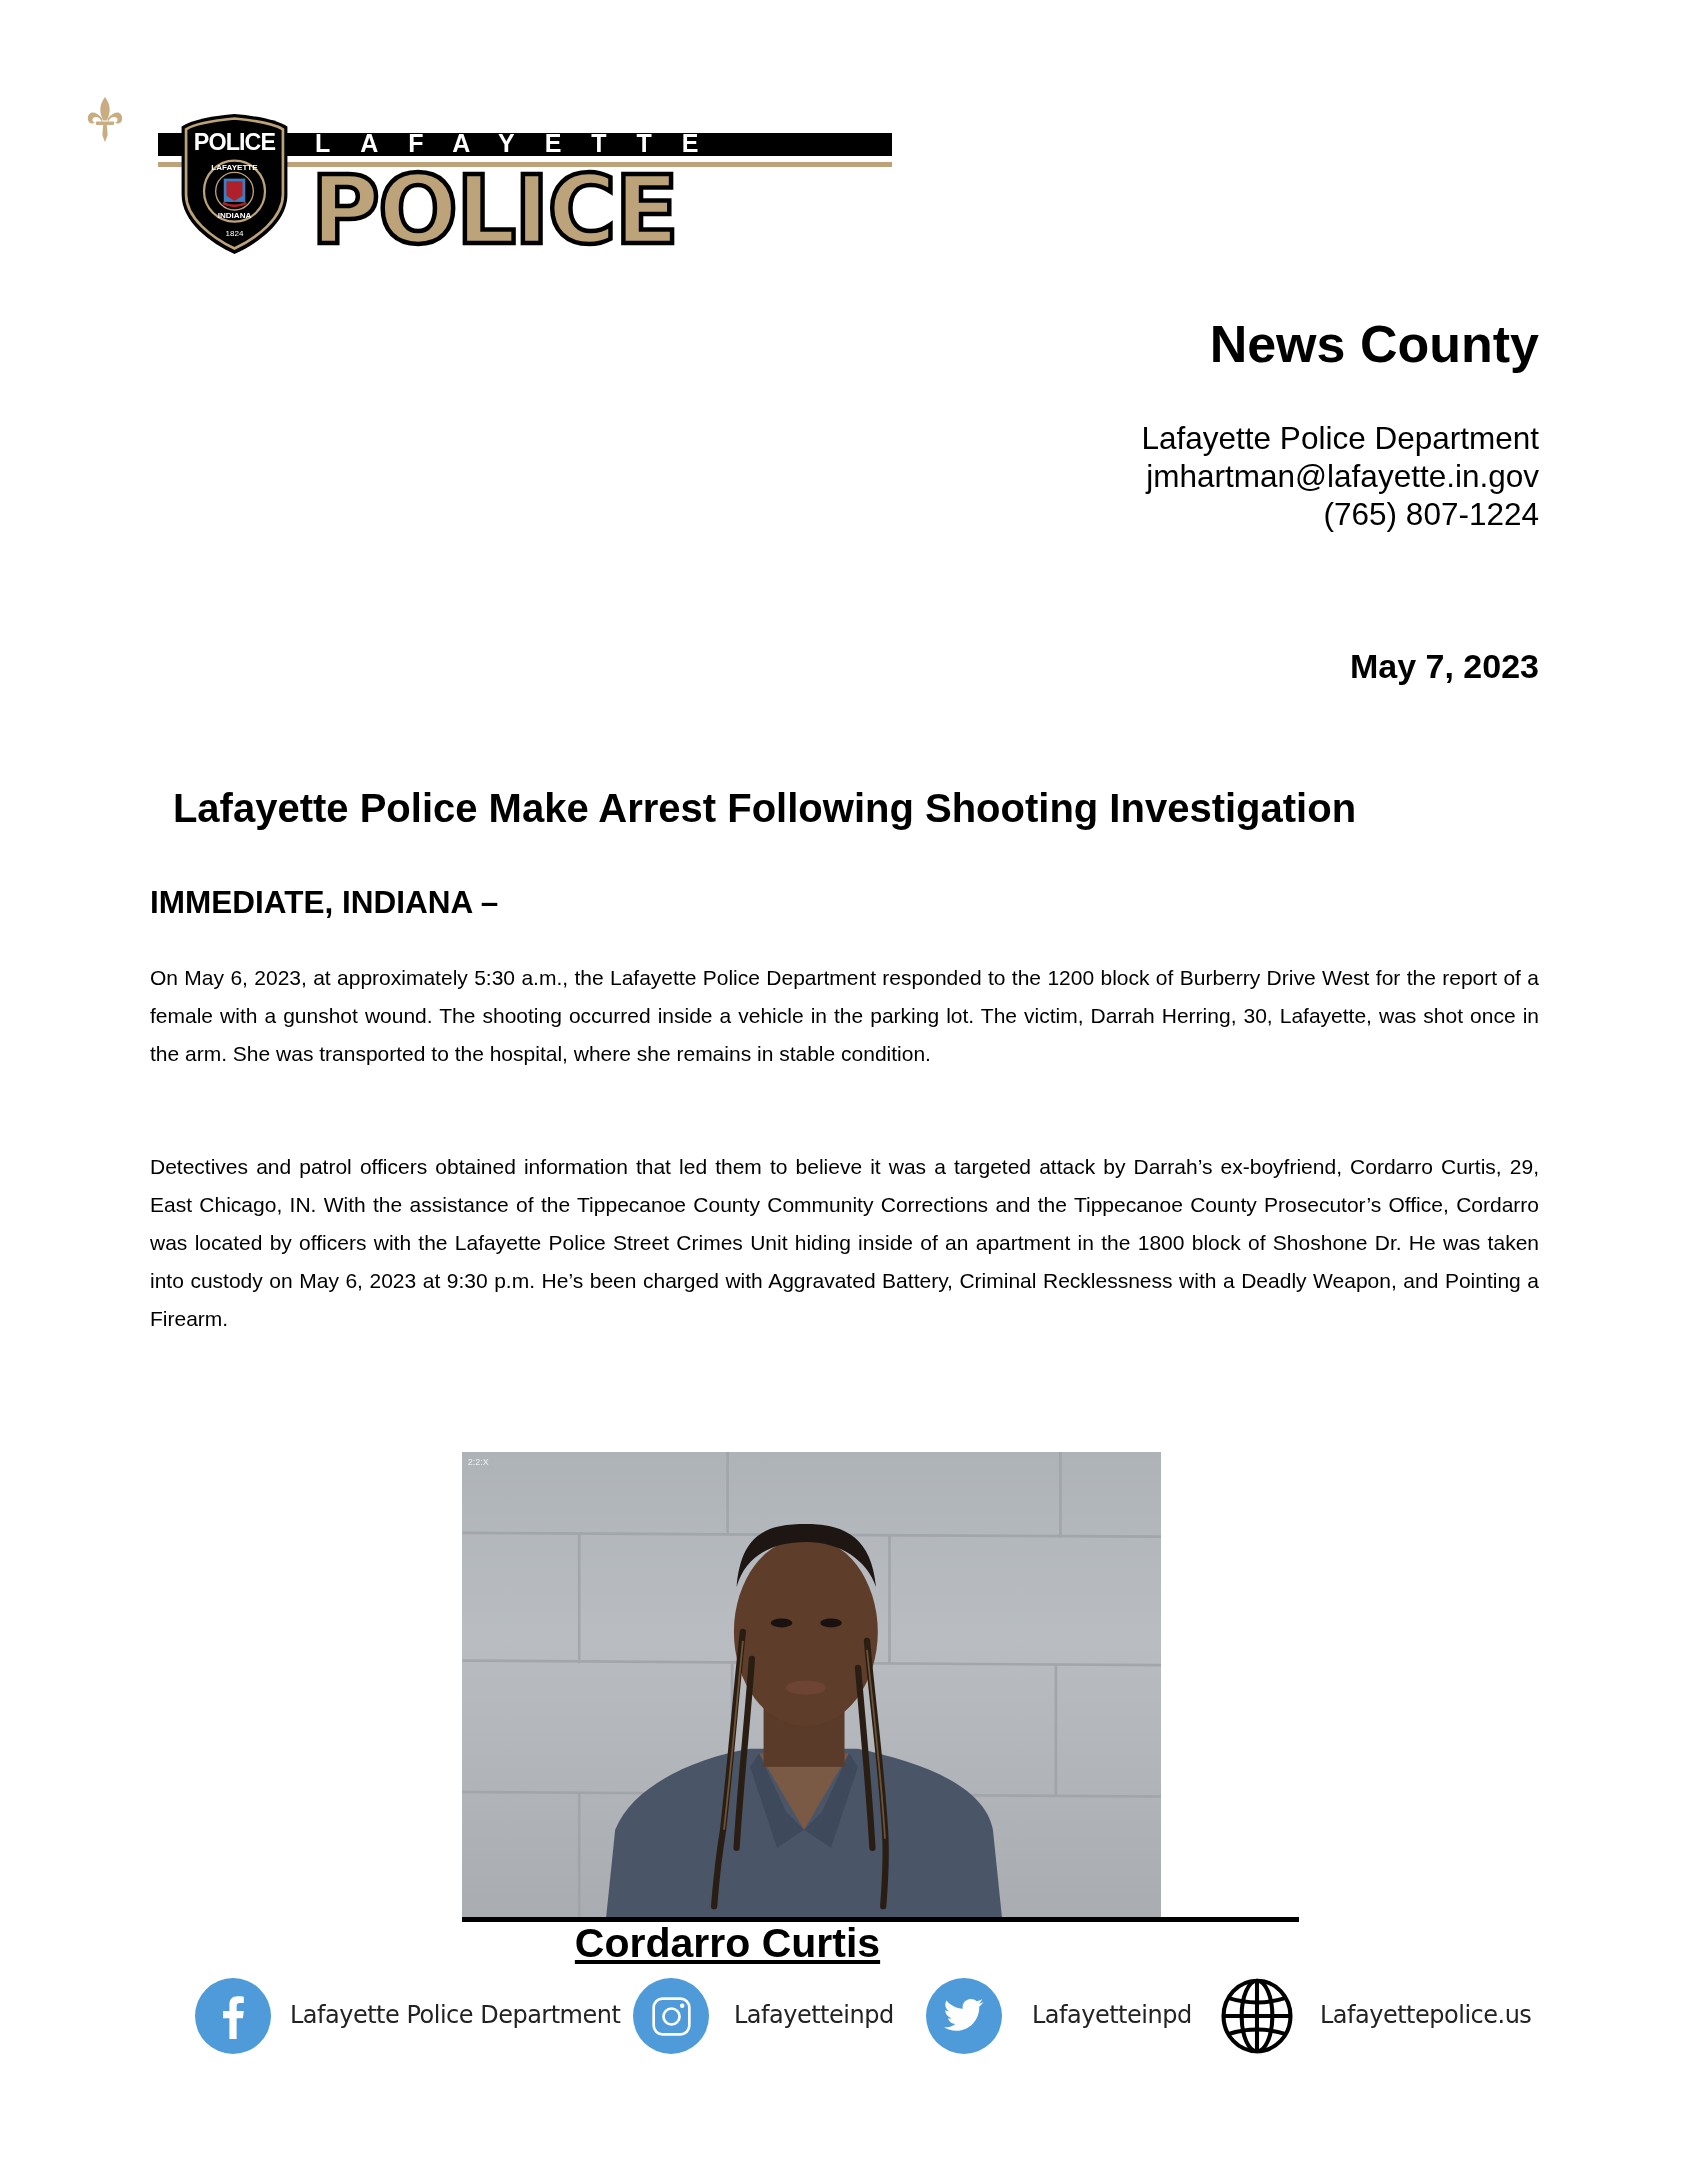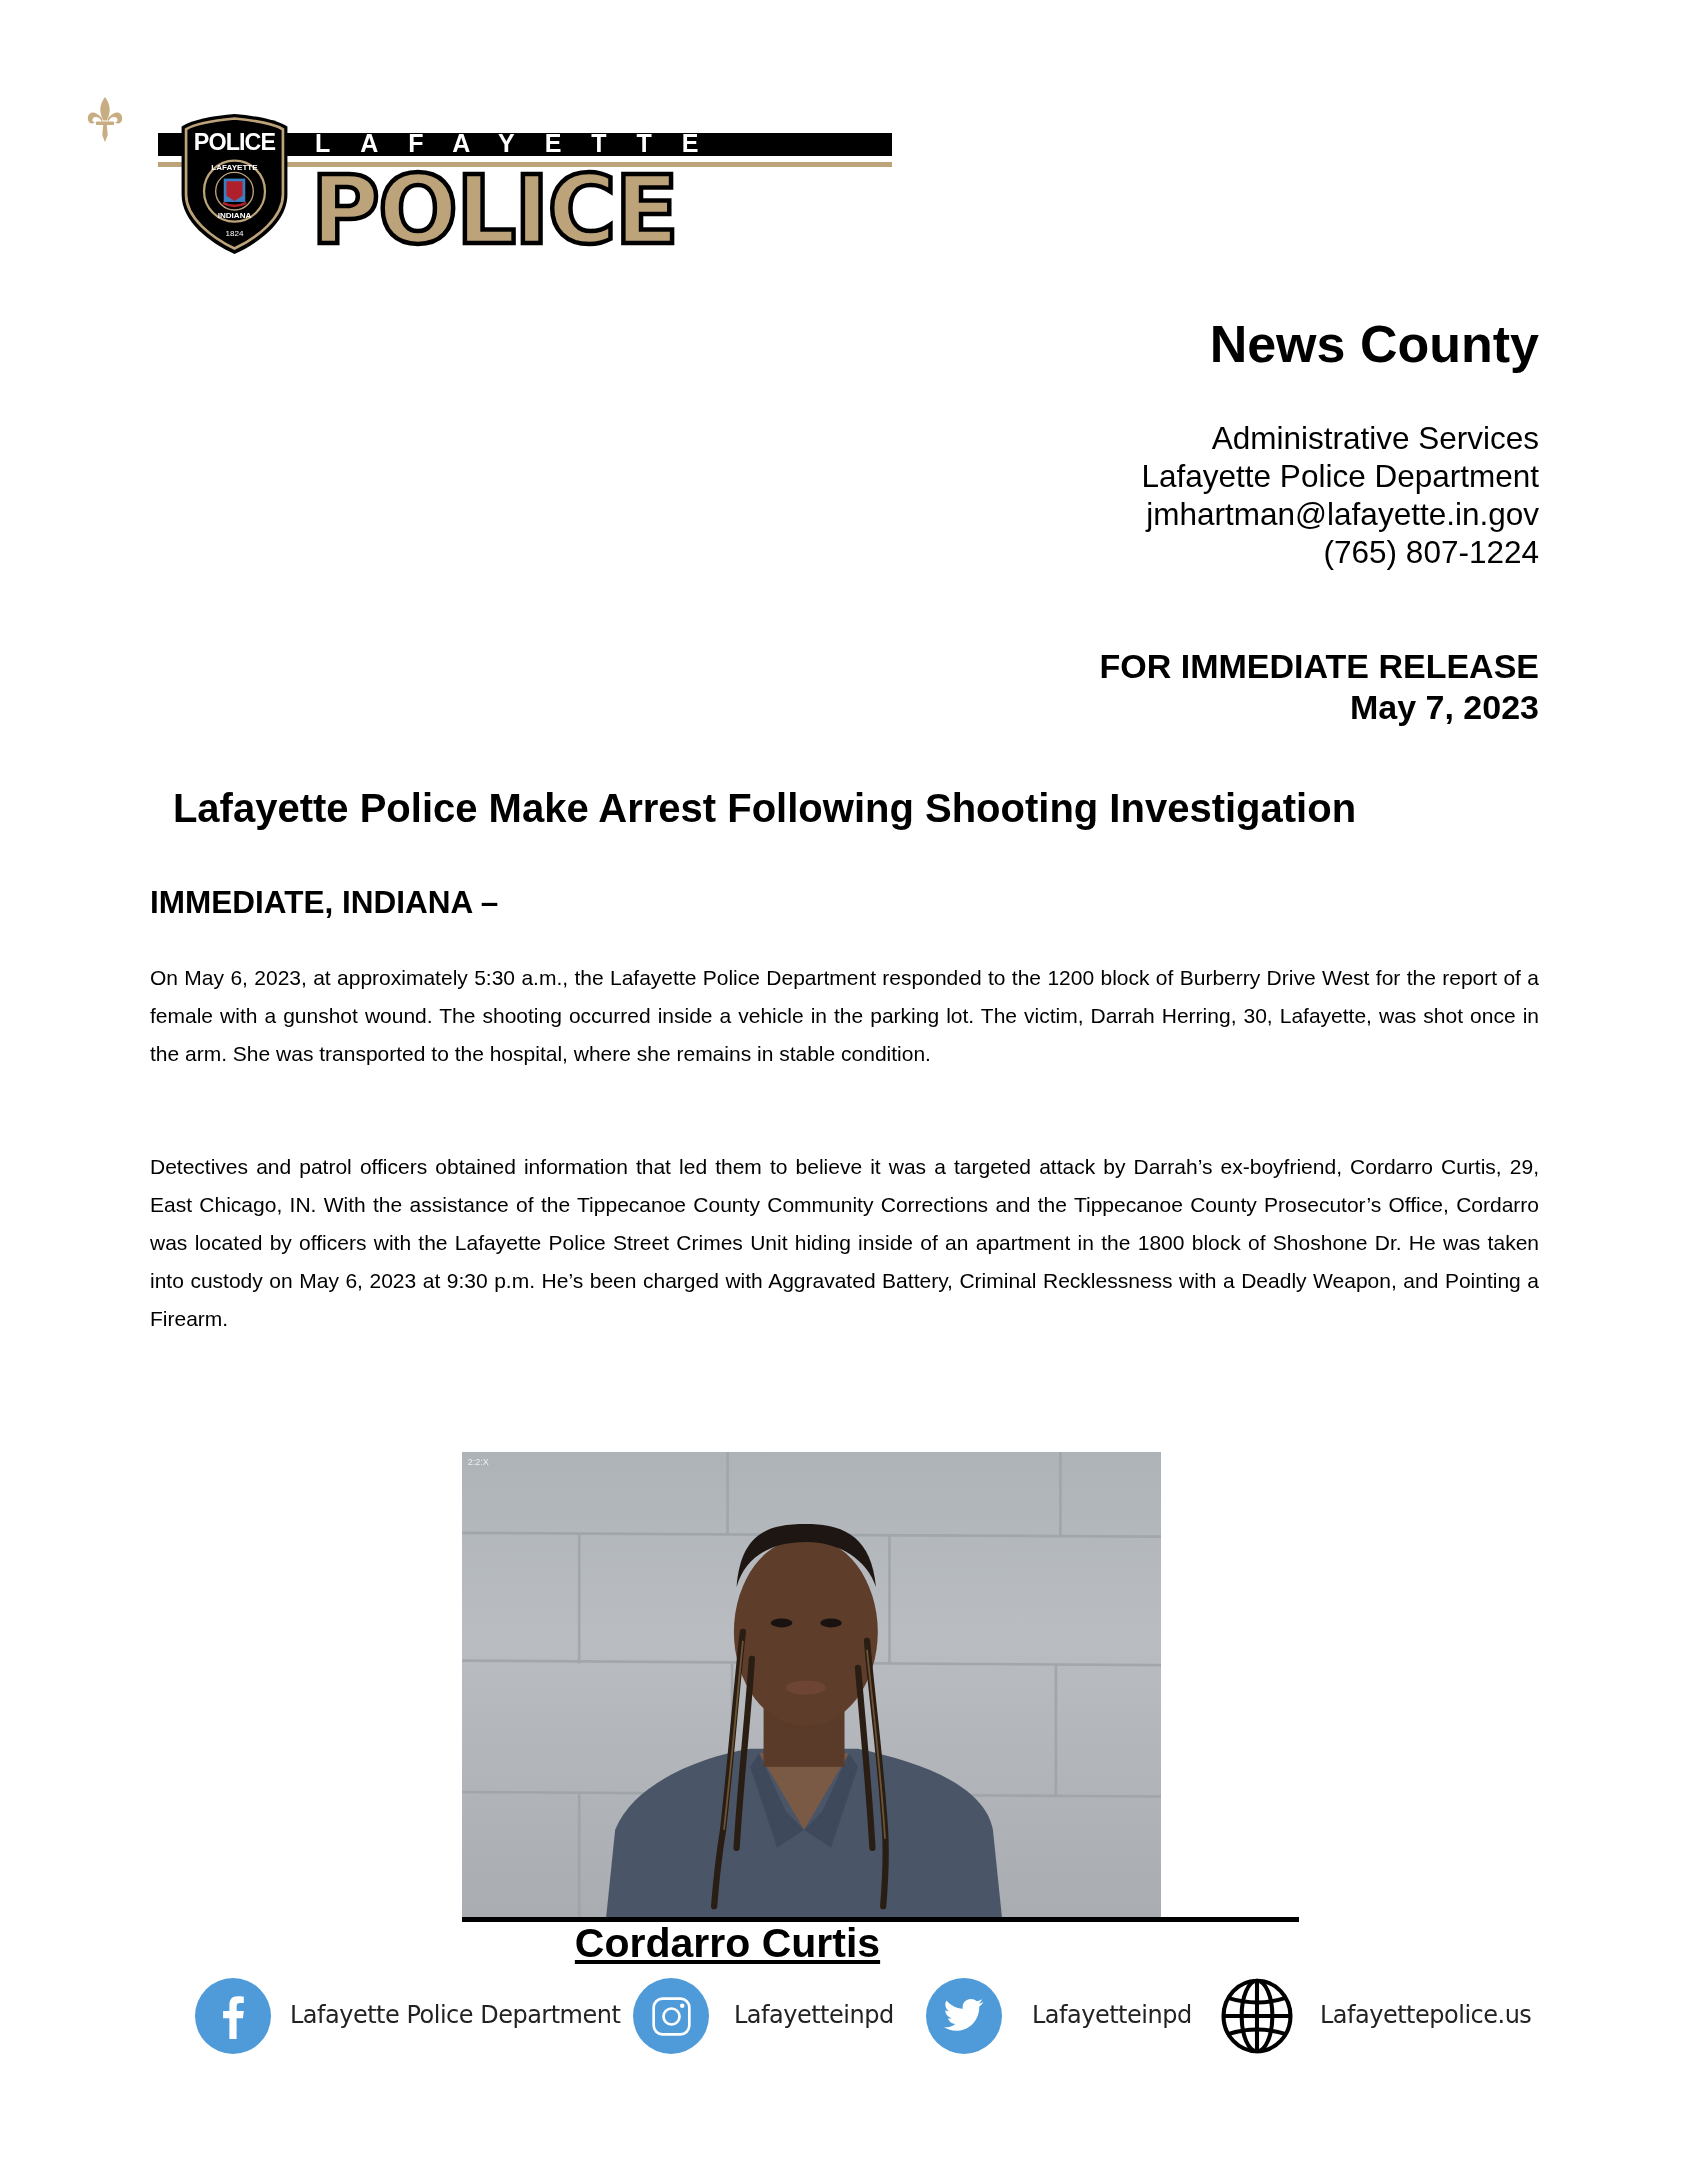--- a/index.html
+++ b/index.html
@@ -73,28 +73,26 @@
     <path d="M50 101 Q63 108 76 101" stroke="#b0202a" stroke-width="3" fill="none"></path>
     <text x="63" y="64" text-anchor="middle" font-family="Liberation Sans, sans-serif" font-weight="bold" font-size="9" fill="#fff">LAFAYETTE</text>
     <text x="63" y="118" text-anchor="middle" font-family="Liberation Sans, sans-serif" font-weight="bold" font-size="9" fill="#fff">INDIANA</text>
     <text x="63" y="138" text-anchor="middle" font-family="Liberation Sans, sans-serif" font-size="9" fill="#fff">1824</text>
   </svg>
 </div>
 
 <div class="abs right" id="news-release">News County</div>
 
 <div class="abs right" id="contact">
-  <div>Administrative Services</div>
   <div>Lafayette Police Department</div>
   <div>jmhartman@lafayette.in.gov</div>
   <div>(765) 807-1224</div>
 </div>
 
 <div class="abs right" id="release-block">
-  <div>FOR IMMEDIATE RELEASE</div>
   <div>May 7, 2023</div>
 </div>
 
 <div class="abs" id="headline">Lafayette Police Make Arrest Following Shooting Investigation</div>
 <div class="abs" id="dateline">IMMEDIATE, INDIANA –</div>
 <div class="abs para" id="para1">On May 6, 2023, at approximately 5:30 a.m., the Lafayette Police Department responded to the 1200 block of Burberry Drive West for the report of a female with a gunshot wound. The shooting occurred inside a vehicle in the parking lot. The victim, Darrah Herring, 30, Lafayette, was shot once in the arm. She was transported to the hospital, where she remains in stable condition.</div>
 <div class="abs para" id="para2">Detectives and patrol officers obtained information that led them to believe it was a targeted attack by Darrah’s ex-boyfriend, Cordarro Curtis, 29, East Chicago, IN. With the assistance of the Tippecanoe County Community Corrections and the Tippecanoe County Prosecutor’s Office, Cordarro was located by officers with the Lafayette Police Street Crimes Unit hiding inside of an apartment in the 1800 block of Shoshone Dr. He was taken into custody on May 6, 2023 at 9:30 p.m. He’s been charged with Aggravated Battery, Criminal Recklessness with a Deadly Weapon, and Pointing a Firearm.</div>
 
 <div class="abs" id="photo" title="Booking photo">
   <svg width="837" height="465" viewBox="0 0 930 517">

